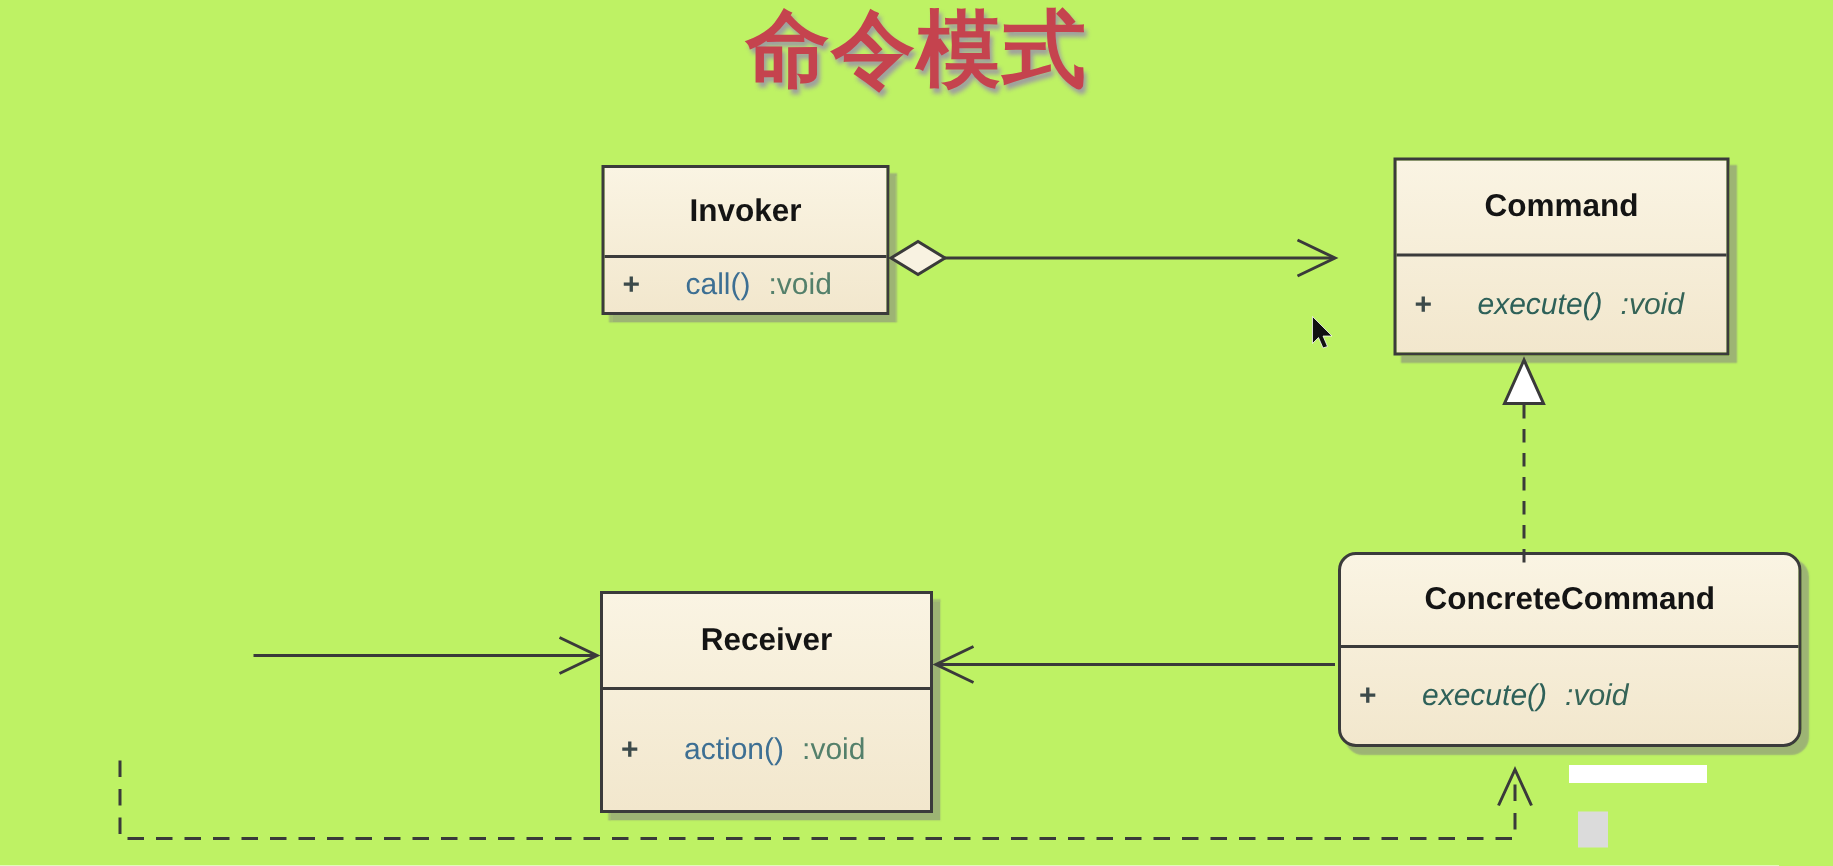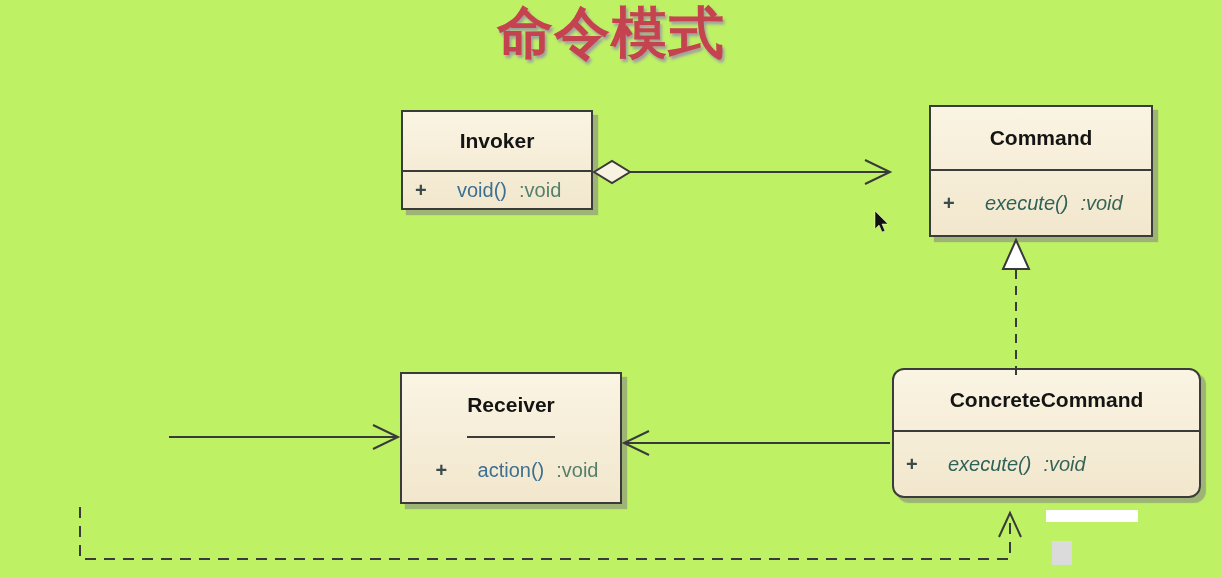--- a/index.html
+++ b/index.html
@@ -39,38 +39,38 @@
   .artifact-white{position:absolute;background:#ffffff;z-index:4;}
   .artifact-gray{position:absolute;background:#dbdbdb;z-index:4;}
 
   
   #box-invoker{left:401px;top:110px;width:192px;height:100px;}
   #box-invoker .hdr{height:60px;}
   #box-command{left:892px;top:105px;width:224px;height:132px;margin-left:37px;}
   #box-command .hdr{height:64px;}
   #box-client{left:3px;top:370px;width:165px;height:135px;}
   #box-client .hdr{height:63px;}
-  #box-receiver{left:400px;top:372px;width:222px;height:132px;align-items:center;}
+  #box-receiver{left:400px;top:394px;width:222px;height:148px;}
   #box-receiver .hdr{height:64px;}
   #box-concrete{left:892px;top:368px;width:309px;height:130px;border-radius:12px;}
   #box-concrete .hdr{height:62px;}
 </style>
 </head>
 <body>
 
 <div id="stage">
 
   <div class="diagram-title">命令模式</div>
 
   <div class="uml-class" id="box-invoker">
     <div class="hdr">Invoker</div>
     <div class="body">
       <div class="member">
         <span class="vis">+</span>
-        <span class="mname">void()</span>
+        <span class="mname">call()</span>
         <span class="mtype">:void</span>
       </div>
     </div>
   </div>
 
   <div class="uml-class" id="box-command">
     <div class="hdr">Command</div>
     <div class="body">
       <div class="member abstract">
         <span class="vis">+</span>

